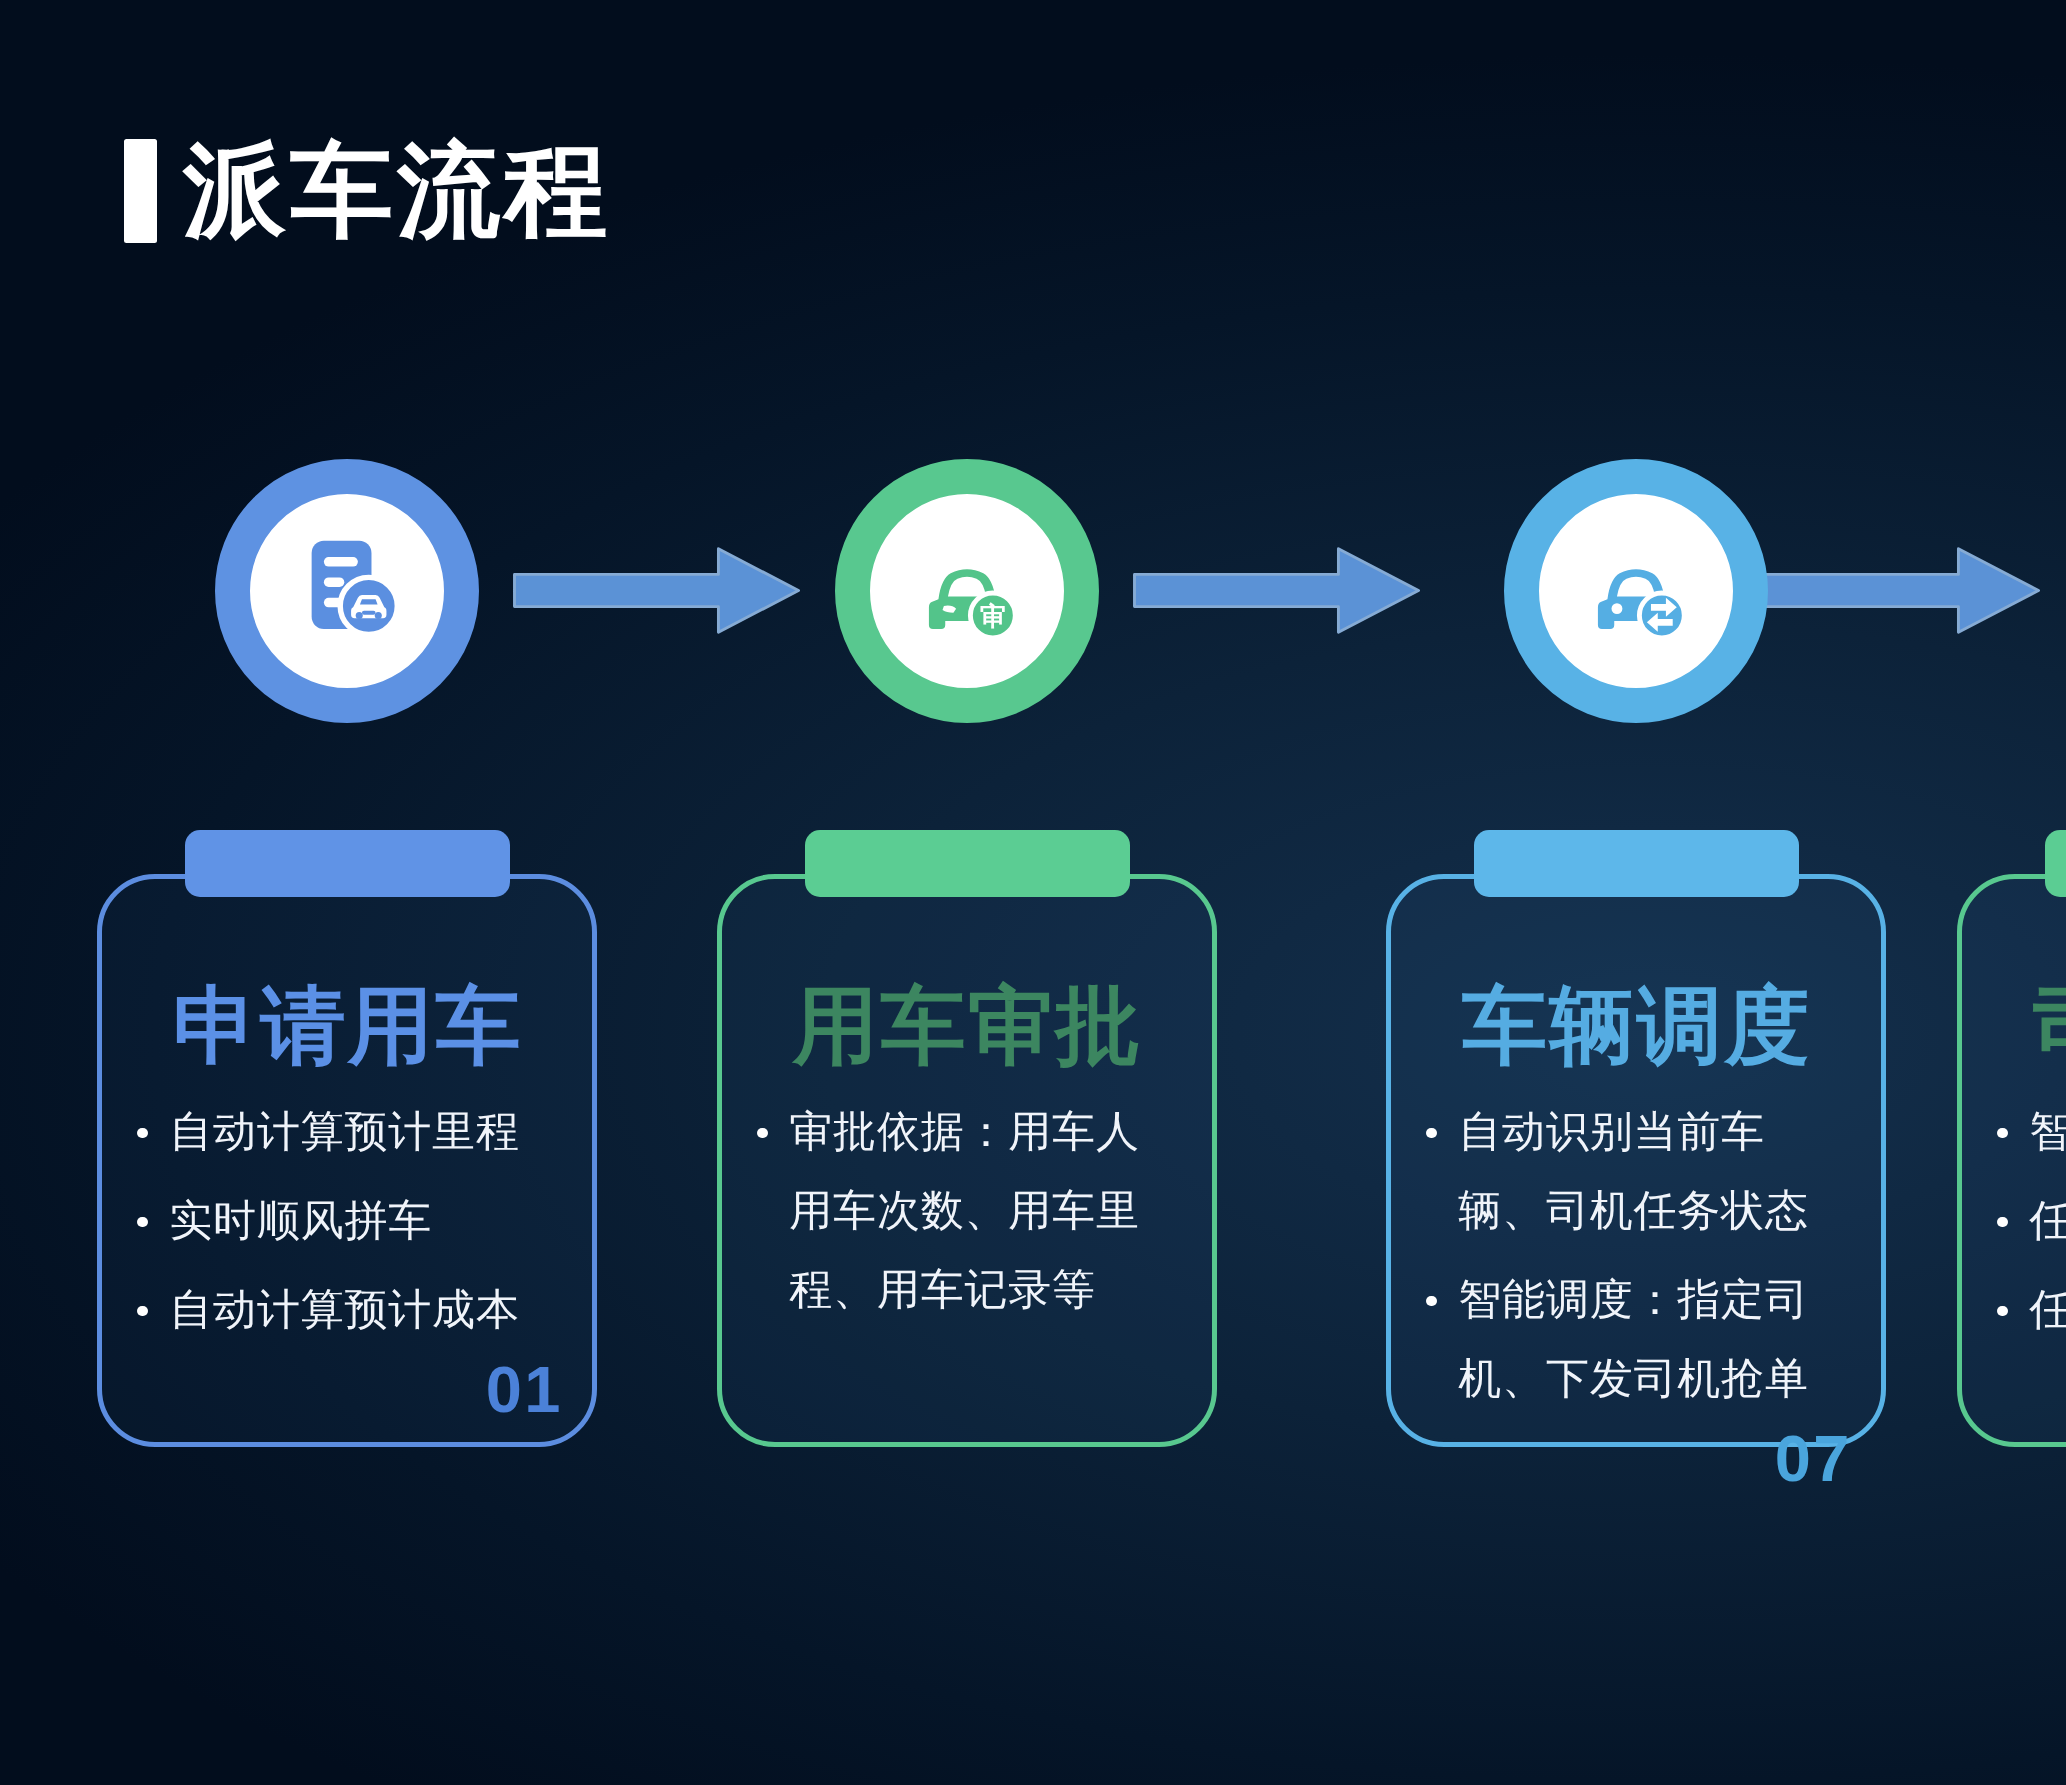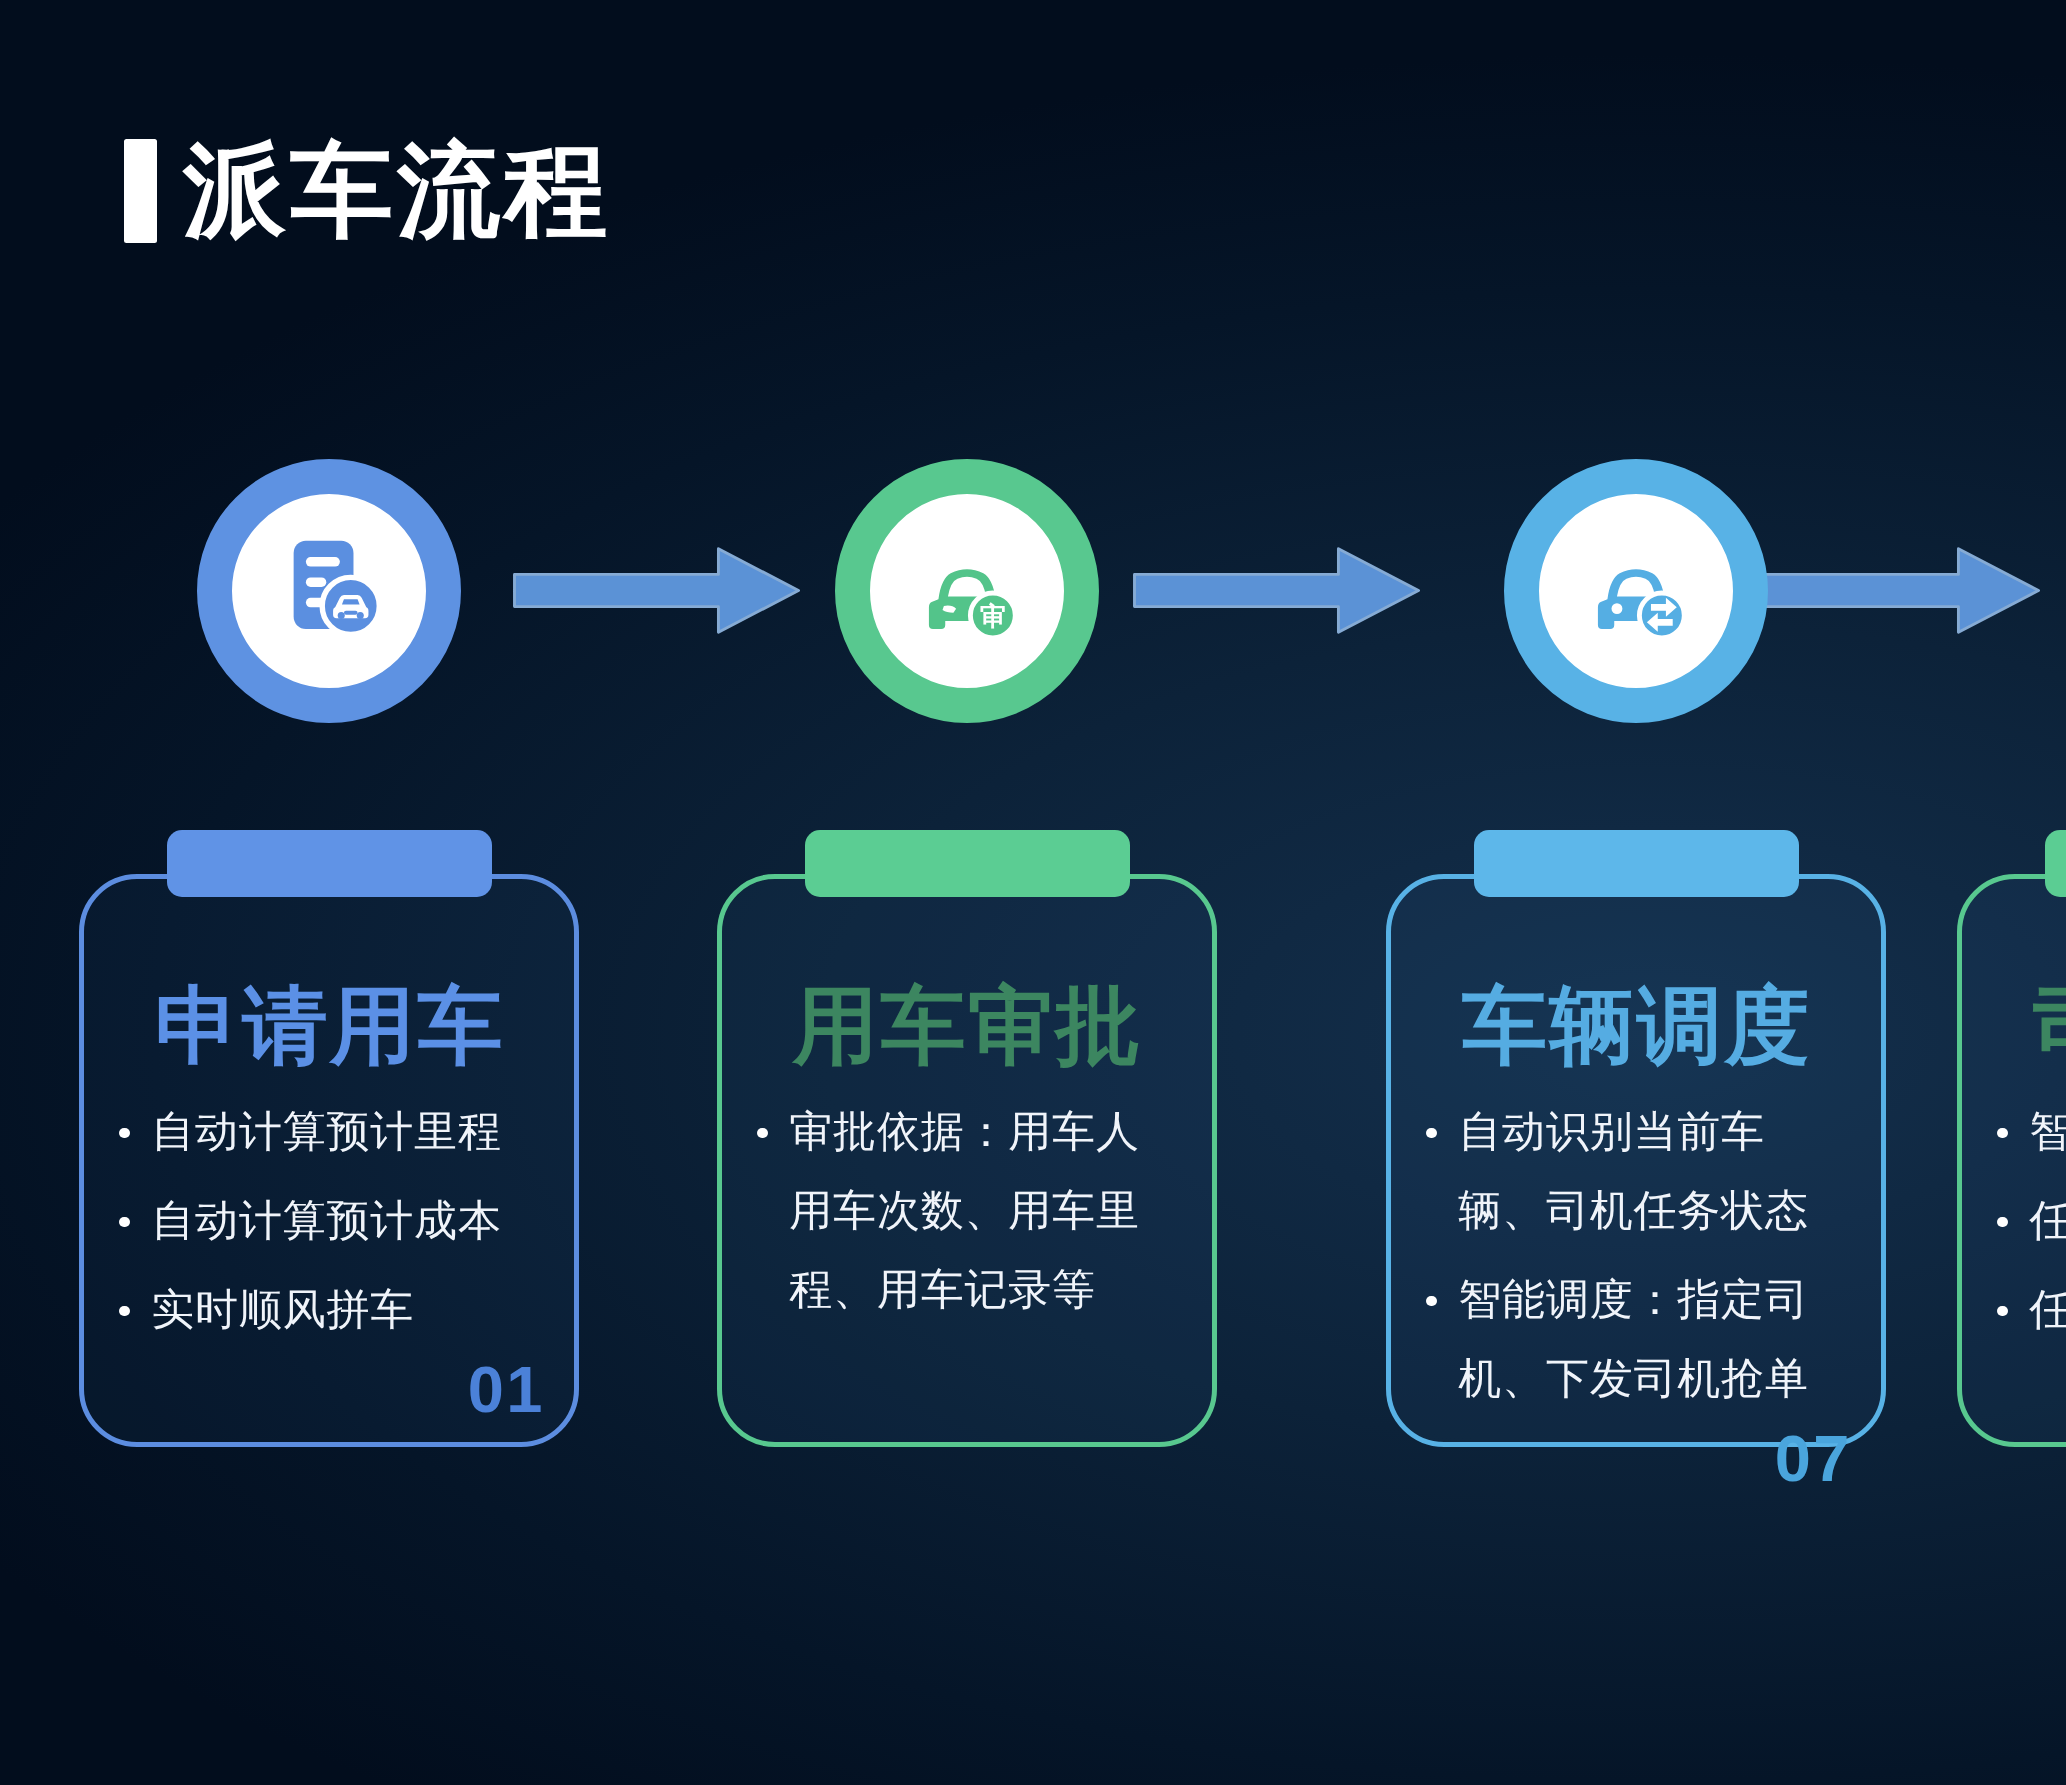--- a/index.html
+++ b/index.html
@@ -80,21 +80,21 @@
   <svg class="arrow" style="left:512px" viewBox="0 0 700 230">
     <polygon points="6,76 500,76 500,14 694,115 500,216 500,154 6,154" fill="#5b92d6" stroke="#86abd4" stroke-width="7" stroke-linejoin="round"></polygon>
   </svg>
   <svg class="arrow" style="left:1132px" viewBox="0 0 700 230">
     <polygon points="6,76 500,76 500,14 694,115 500,216 500,154 6,154" fill="#5b92d6" stroke="#86abd4" stroke-width="7" stroke-linejoin="round"></polygon>
   </svg>
   <svg class="arrow" style="left:1752px" viewBox="0 0 700 230">
     <polygon points="6,76 500,76 500,14 694,115 500,216 500,154 6,154" fill="#5b92d6" stroke="#86abd4" stroke-width="7" stroke-linejoin="round"></polygon>
   </svg>
 
-  <div class="column theme-blue" style="left:79px">
+  <div class="column theme-blue" style="left:97px">
     <div class="circle">
       <svg viewBox="0 0 100 100">
         <rect x="24" y="13" width="44" height="65" rx="9" fill="currentColor"></rect>
         <rect x="33" y="25" width="25" height="7" rx="3.5" fill="#fff"></rect>
         <rect x="33" y="40" width="15" height="7" rx="3.5" fill="#fff"></rect>
         <rect x="33" y="55" width="15" height="7" rx="3.5" fill="#fff"></rect>
         <circle cx="66" cy="61" r="21" fill="currentColor" stroke="#fff" stroke-width="4"></circle>
         <path d="M54 63 l4 -8 q1 -2 3 -2 h10 q2 0 3 2 l4 8 z" fill="#fff"></path>
         <path d="M61 56 h10 l1.5 4 h-13 z" fill="currentColor"></path>
         <rect x="53" y="62" width="26" height="8" rx="2.5" fill="#fff"></rect>
@@ -106,25 +106,25 @@
     <div class="tab"></div>
     <div class="card">
       <div class="card-title">申请用车</div>
       <ul class="bullets">
         <li>
             <span class="dot"></span>
             <span class="bullet-text">自动计算预计里程</span>
           </li>
         <li>
             <span class="dot"></span>
+            <span class="bullet-text">实时顺风拼车</span>
+          </li>
+        <li>
+            <span class="dot"></span>
             <span class="bullet-text">自动计算预计成本</span>
-          </li>
-        <li>
-            <span class="dot"></span>
-            <span class="bullet-text">实时顺风拼车</span>
           </li>
       </ul>
       <div class="card-number">01</div>
     </div>
   </div>
 
   <div class="column theme-green" style="left:717px">
     <div class="circle">
       <svg viewBox="0 0 100 100">
         <path d="M29 56 q2 -15 9 -19 q12 -6 24 0 q7 4 9 19 l5 2 q2 1 2 4 v13 q0 3 -3 3 h-6 q-3 0 -3 -3 v-3 h-32 v3 q0 3 -3 3 h-6 q-3 0 -3 -3 v-13 q0 -3 2 -4 z" fill="currentColor"></path>

